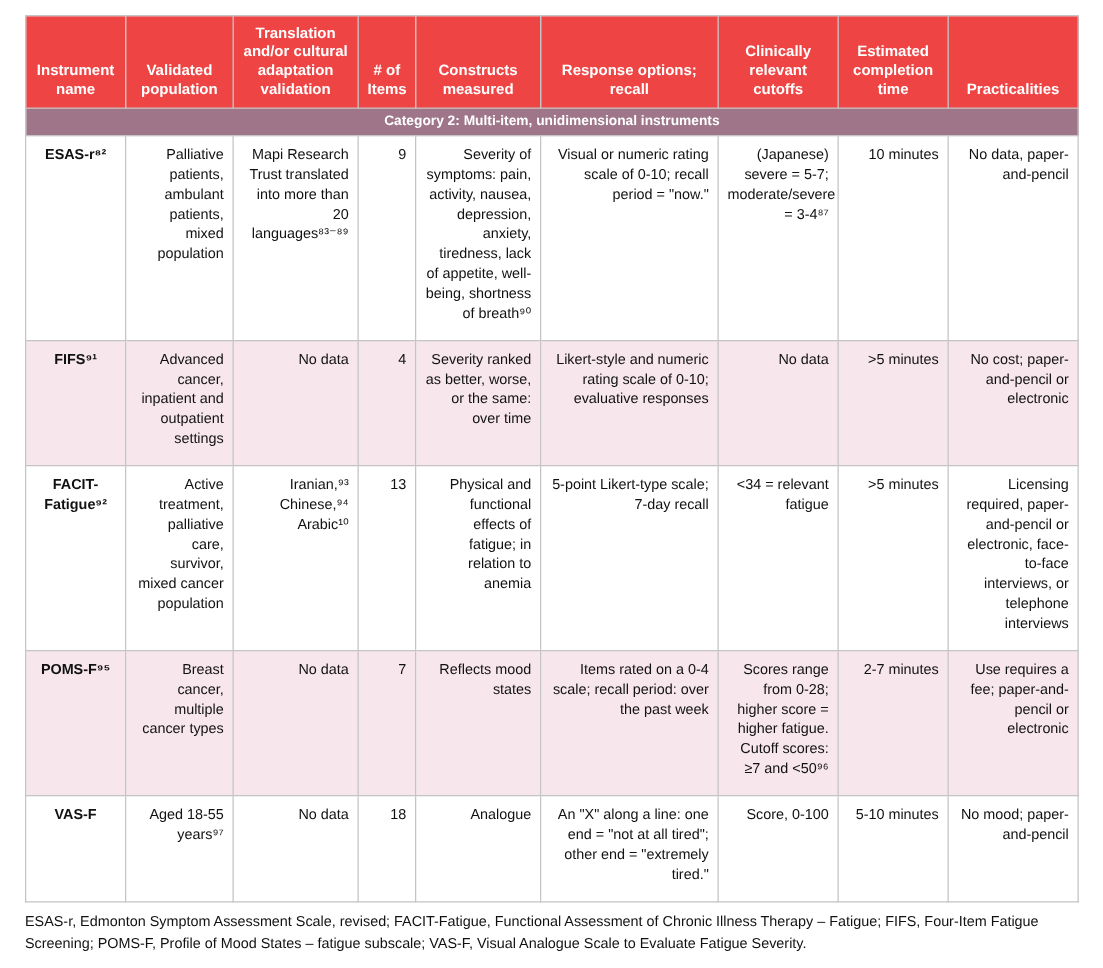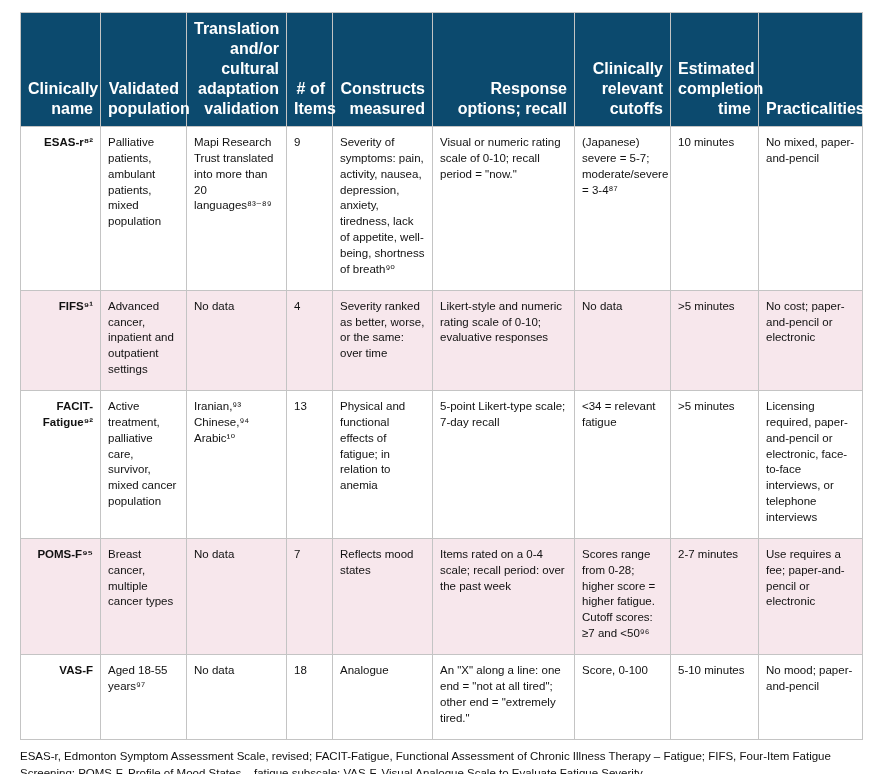--- a/index.html
+++ b/index.html
@@ -35,50 +35,50 @@
     border-collapse: collapse;
     table-layout: fixed;
     width: 842px;
     border: 1px solid #9a9a9a;
   }
   table.main th, table.main td {
     border: 1px solid #c4c4c4;
     box-sizing: border-box;
   }
   thead th.colhead {
-    background: #0c4a6e;
+    background: #ef4444;
     color: #ffffff;
-    font-size: 16px;
+    font-size: 12px;
     font-weight: bold;
-    text-align: right;
+    text-align: center;
     vertical-align: bottom;
     padding: 6px 7px 7px 7px;
     line-height: 1.25;
   }
   thead th.section {
     background: #9e7589;
     color: #ffffff;
     font-size: 11px;
     font-weight: bold;
     text-align: center;
     padding: 4px 4px 5px 4px;
   }
   tbody td {
     font-size: 11.5px;
     line-height: 1.38;
-    text-align: left;
+    text-align: right;
     vertical-align: top;
     padding: 8px 7px 12px 7px;
     background: #ffffff;
   }
   tbody tr:nth-child(even) td {
     background: #f7e7ec;
   }
   tbody td.inst {
-    text-align: right;
+    text-align: center;
     font-weight: bold;
   }
   .footnote {
     width: 842px;
     font-size: 11.5px;
     line-height: 1.55;
     margin-top: 8px;
     color: #111111;
   }
 </style>
@@ -95,42 +95,45 @@
         <col style="width:100px">
       <col style="width:46px">
         <col style="width:100px">
         <col style="width:142px">
       <col style="width:96px">
         <col style="width:88px">
         <col style="width:104px">
     </colgroup>
     <thead>
       <tr>
-        <th class="colhead">Clinically name</th>
+        <th class="colhead">Instrument name</th>
         <th class="colhead">Validated population</th>
         <th class="colhead">Translation and/or cultural adaptation validation</th>
         <th class="colhead"># of Items</th>
         <th class="colhead">Constructs measured</th>
         <th class="colhead">Response options; recall</th>
         <th class="colhead">Clinically relevant cutoffs</th>
         <th class="colhead">Estimated completion time</th>
         <th class="colhead">Practicalities</th>
+      </tr>
+      <tr>
+        <th class="section" colspan="9">Category 2: Multi-item, unidimensional instruments</th>
       </tr>
     </thead>
     <tbody>
       <tr>
         <td class="inst">ESAS-r⁸²</td>
         <td>Palliative patients, ambulant patients, mixed population</td>
         <td>Mapi Research Trust translated into more than 20 languages⁸³⁻⁸⁹</td>
         <td>9</td>
         <td>Severity of symptoms: pain, activity, nausea, depression, anxiety, tiredness, lack of appetite, well-being, shortness of breath⁹⁰</td>
         <td>Visual or numeric rating scale of 0-10; recall period = "now."</td>
         <td>(Japanese) severe = 5-7; moderate/severe = 3-4⁸⁷</td>
         <td>10 minutes</td>
-        <td>No mixed, paper-and-pencil</td>
+        <td>No data, paper-and-pencil</td>
       </tr>
       <tr>
         <td class="inst">FIFS⁹¹</td>
         <td>Advanced cancer, inpatient and outpatient settings</td>
         <td>No data</td>
         <td>4</td>
         <td>Severity ranked as better, worse, or the same: over time</td>
         <td>Likert-style and numeric rating scale of 0-10; evaluative responses</td>
         <td>No data</td>
         <td>&gt;5 minutes</td>

